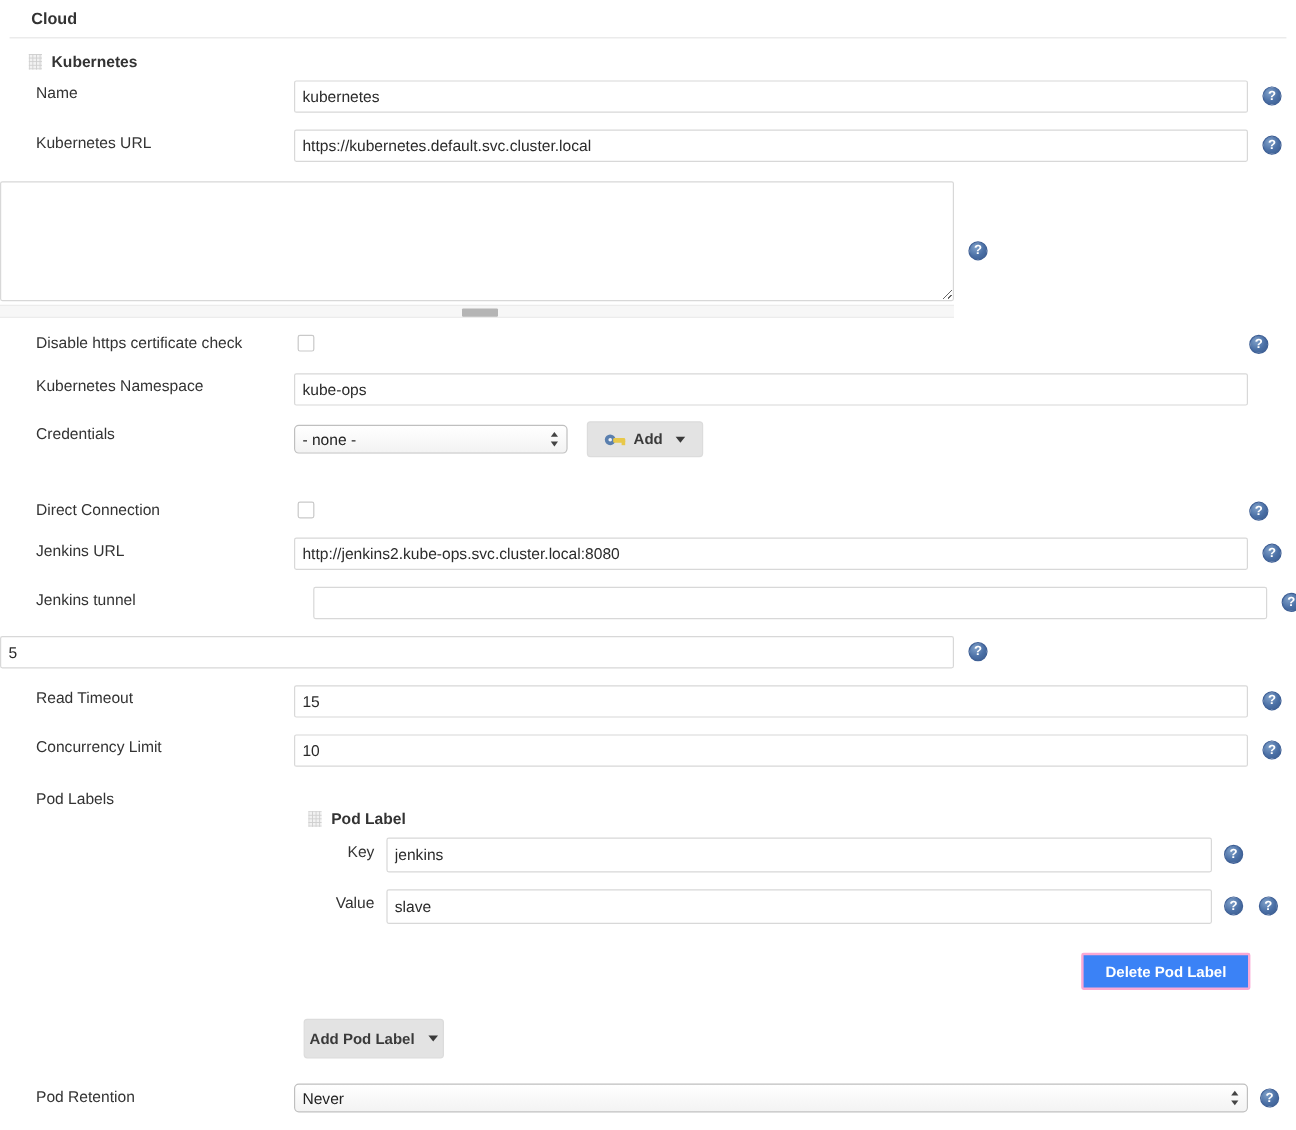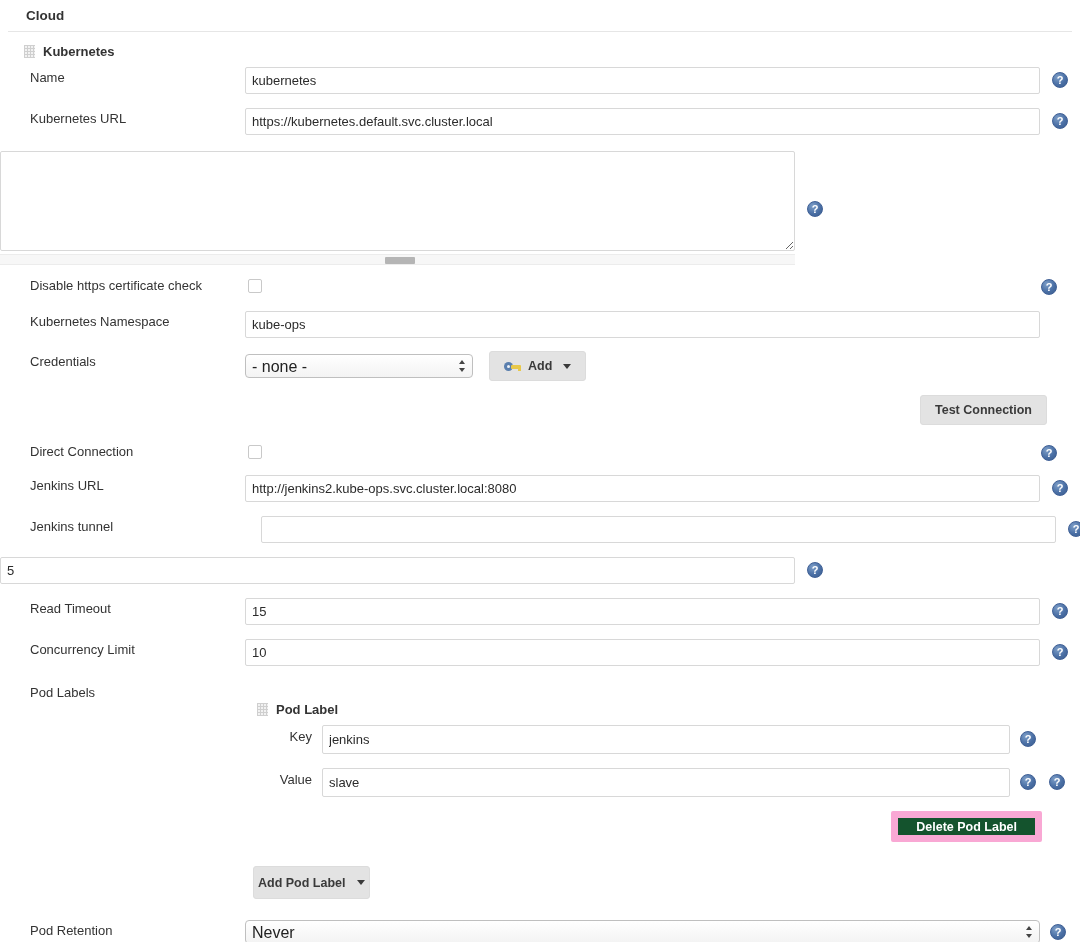--- a/index.html
+++ b/index.html
@@ -138,21 +138,21 @@
   }
   select.sel {
     -webkit-appearance: none;
     appearance: none;
     height: 24px;
     padding: 2px 24px 2px 6px;
     border: 1px solid #bfbfbf;
     border-radius: 4px;
     background: linear-gradient(to bottom, #ffffff 0%, #f3f3f3 100%);
     font-family: "Liberation Sans", sans-serif;
-    font-size: 16px;
+    font-size: 13px;
     color: #222;
     outline: none;
   }
   select.sel-credentials { width: 228px; }
   select.sel-retention { width: 795px; }
   .sel-arrows {
     position: absolute;
     right: 7px;
     top: 50%;
     transform: translateY(-50%);
@@ -190,26 +190,27 @@
     white-space: nowrap;
   }
   .btn-caret {
     width: 0; height: 0;
     border-left: 4.5px solid transparent;
     border-right: 4.5px solid transparent;
     border-top: 5px solid #3a3a3a;
     margin-left: 4px;
   }
   .btn-danger {
-    background: #14532d;
-    border: 7px solid #f9a8d4;
+    background: #3b82f6;
+    border: 2px solid #f9a8d4;
     color: #ffffff;
     border-radius: 2px;
     height: 31px;
     padding: 0 18px;
+    margin-top: 10px;
   }
   .key-icon {
     position: relative;
     width: 17px;
     height: 10px;
     flex: none;
   }
   .key-icon .bow {
     position: absolute;
     left: 0; top: 1px;
@@ -366,25 +367,20 @@
             <span class="tooth"></span>
         </span>
         <span>Add</span>
         <span class="btn-caret"></span>
       </button>
     </div>
   </div>
 
   <div class="row" style="margin-bottom:16px;">
     <div class="label"></div>
-    <div class="field" style="justify-content:flex-end;padding-right:33px;">
-      <button class="btn">
-        <span>Test Connection</span>
-      </button>
-    </div>
   </div>
 
   <div class="row" style="margin-bottom:14px;">
     <div class="label">Direct Connection</div>
     <div class="field">
       <input class="cb" type="checkbox" style="">
       <span class="help" style="margin-left:779px;margin-top:4px;">?</span>
     </div>
   </div>
 

